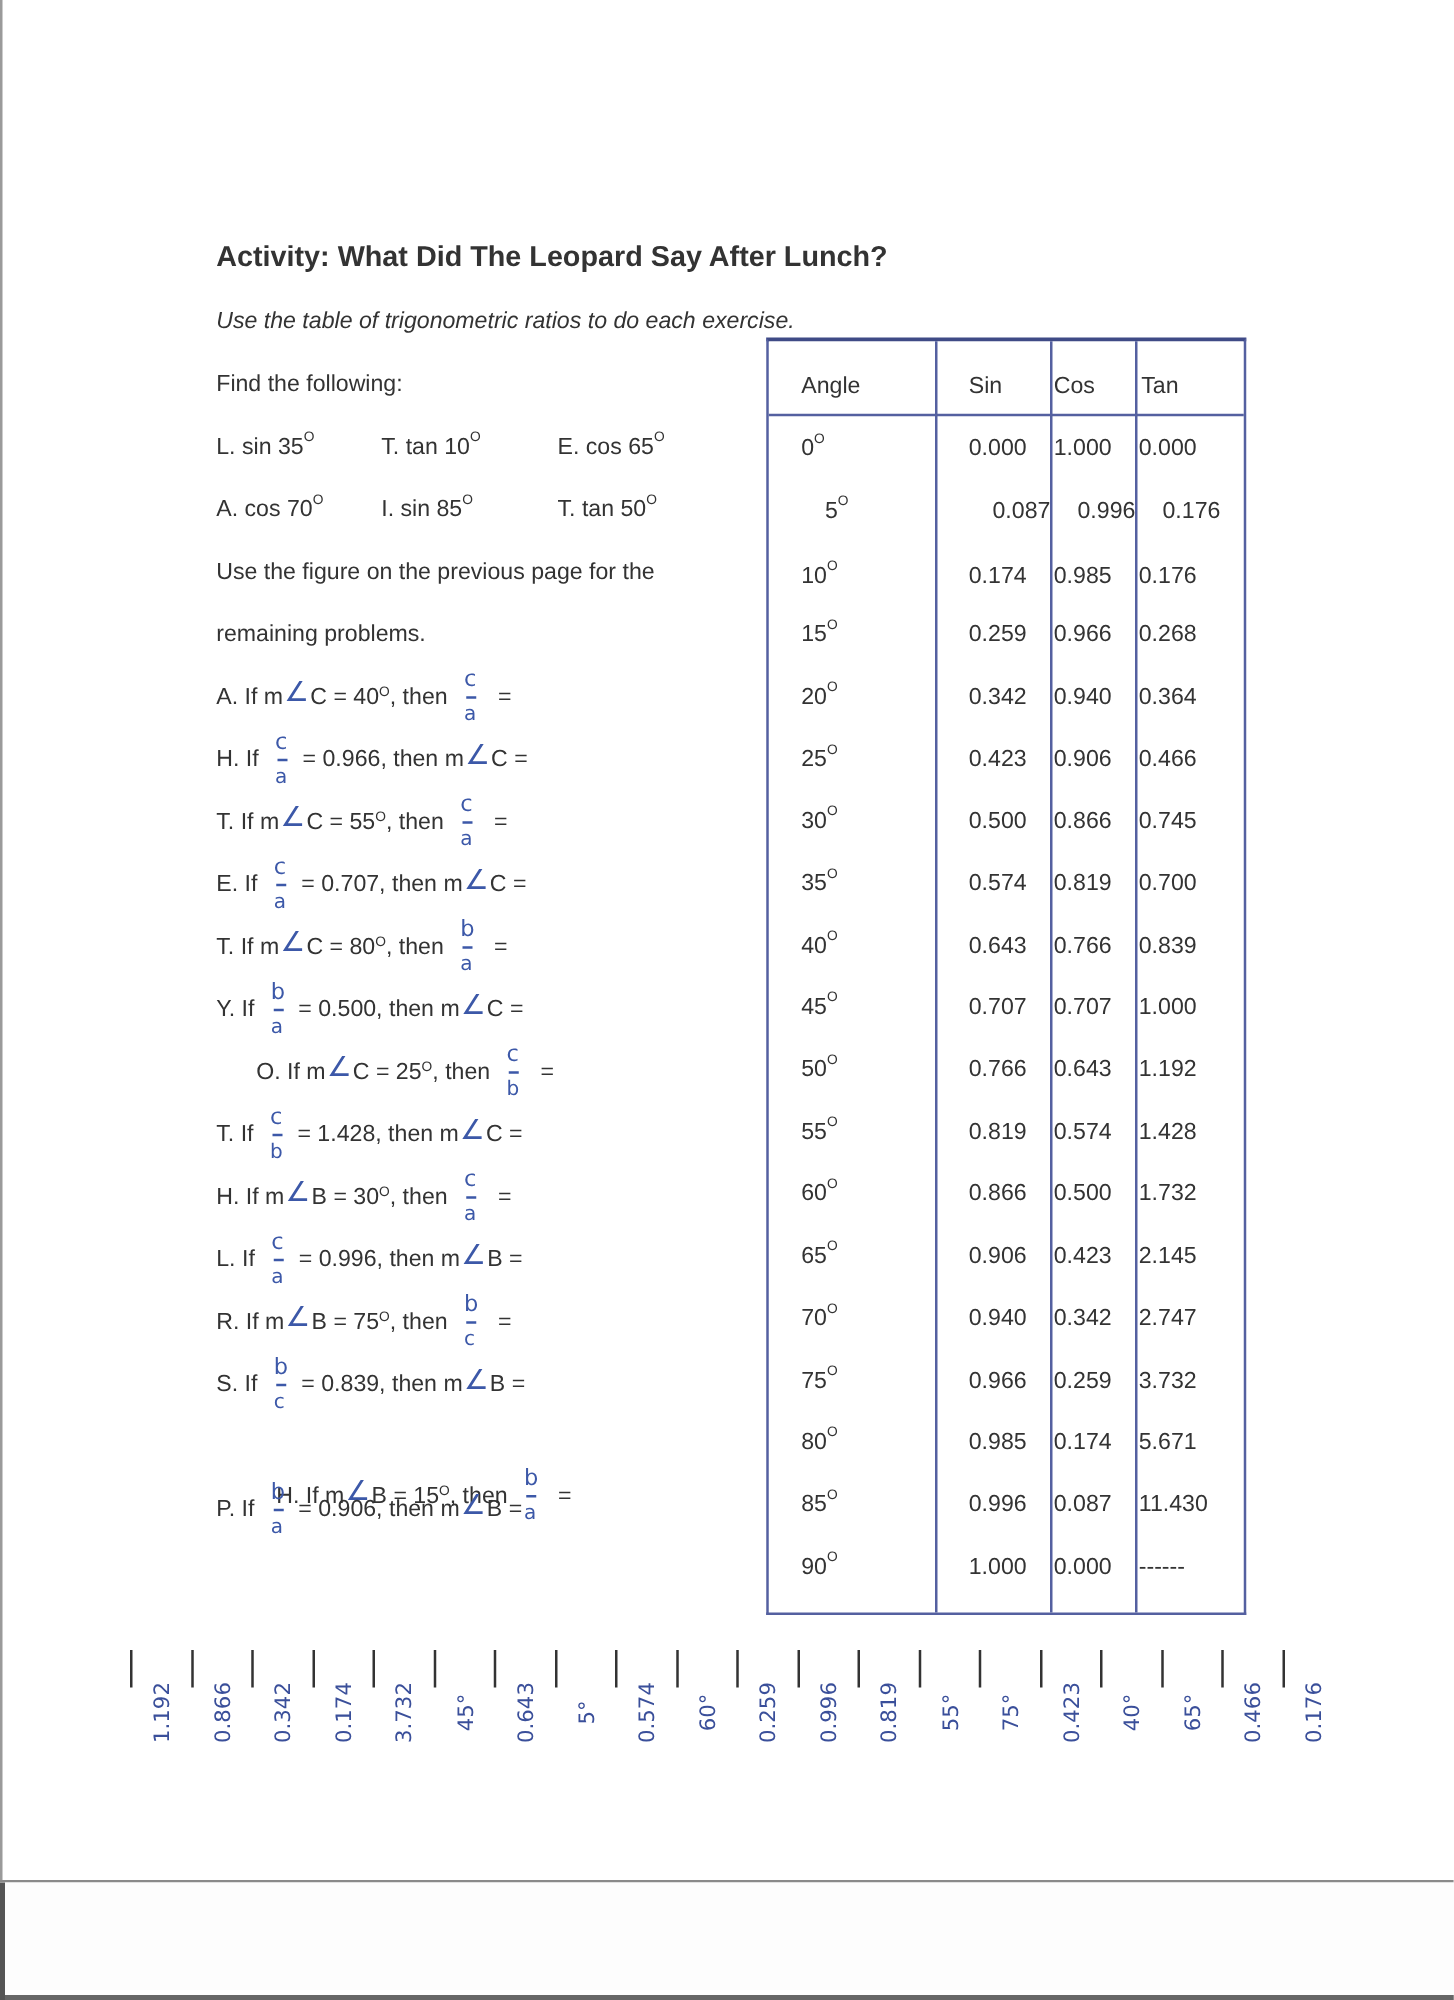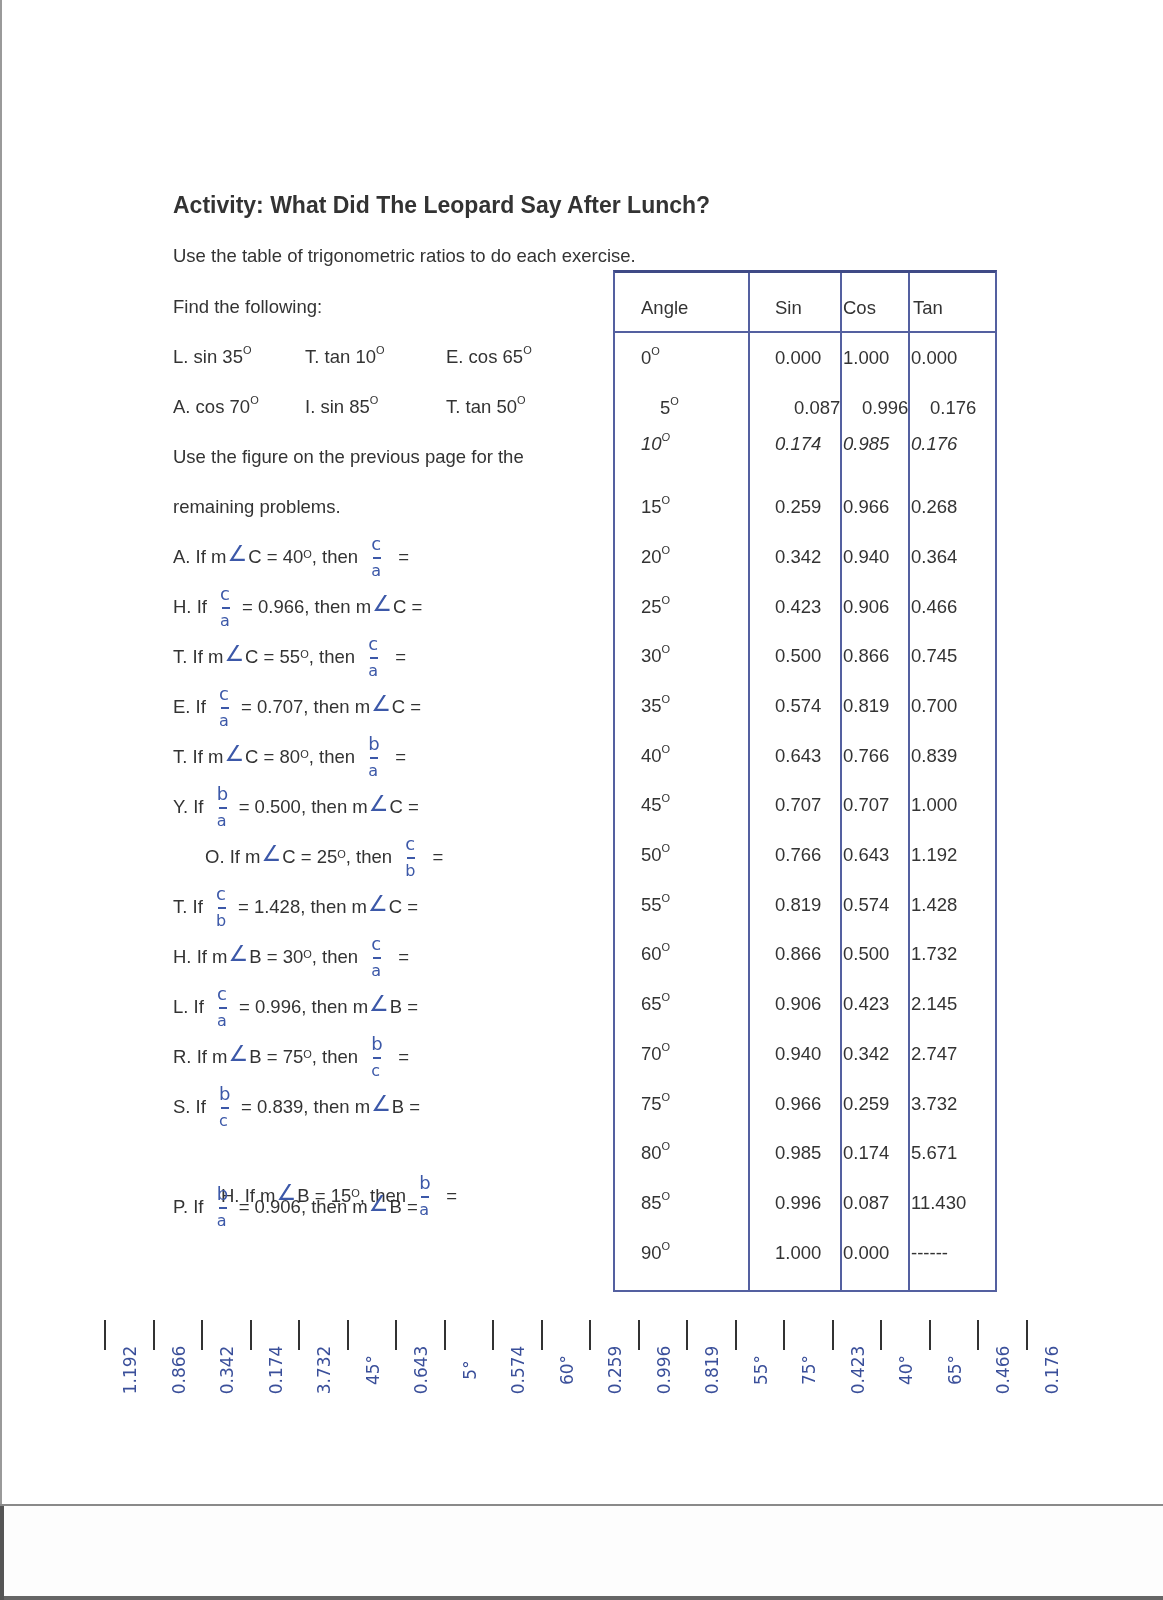--- a/index.html
+++ b/index.html
@@ -34,21 +34,21 @@
   .ans { position:absolute; top:0; width:40px; height:88px; }
   .ans .blank { position:absolute; left:0; top:8px; width:2px; height:30px; background:#333; }
   .ans .val { position:absolute; left:-14px; top:48px; width:80px; transform:rotate(-90deg); transform-origin:center; color:#3a4f9a; font-size:17px; font-family:"DejaVu Sans", sans-serif; text-align:center; }
 </style>
 </head>
 <body>
 
 <div class="page-edge-left"></div>
 
 <div class="title">Activity: What Did The Leopard Say After Lunch?</div>
-<div class="line" style="top:245px;">Use the table of trigonometric ratios to do each exercise.</div>
+<div class="line" style="top:245px;font-style:italic;">Use the table of trigonometric ratios to do each exercise.</div>
 <div class="line" style="top:296px;">Find the following:</div>
 
 <div class="item" style="left:173px; top:346px;"><span>L. sin 35</span><span class="sup">O</span></div>
 <div class="item" style="left:305px; top:346px;"><span>T. tan 10</span><span class="sup">O</span></div>
 <div class="item" style="left:446px; top:346px;"><span>E. cos 65</span><span class="sup">O</span></div>
 <div class="item" style="left:173px; top:396px;"><span>A. cos 70</span><span class="sup">O</span></div>
 <div class="item" style="left:305px; top:396px;"><span>I. sin 85</span><span class="sup">O</span></div>
 <div class="item" style="left:446px; top:396px;"><span>T. tan 50</span><span class="sup">O</span></div>
 
 <div class="line" style="top:446px;">Use the figure on the previous page for the</div>
@@ -126,21 +126,21 @@
         <span class="c-sin">0.000</span>
         <span class="c-cos">1.000</span>
         <span class="c-tan">0.000</span>
       </div>
       <div class="row" style="top: 123.7px; margin-left: 19px;">
         <span class="c-angle">5<span class="sup">O</span></span>
         <span class="c-sin">0.087</span>
         <span class="c-cos">0.996</span>
         <span class="c-tan">0.176</span>
       </div>
-      <div class="row" style="top: 160px; font-style: italic;">
+      <div class="row" style="top: 176px;">
         <span class="c-angle">10<span class="sup">O</span></span>
         <span class="c-sin">0.174</span>
         <span class="c-cos">0.985</span>
         <span class="c-tan">0.176</span>
       </div>
       <div class="row" style="top: 223.1px;">
         <span class="c-angle">15<span class="sup">O</span></span>
         <span class="c-sin">0.259</span>
         <span class="c-cos">0.966</span>
         <span class="c-tan">0.268</span>

